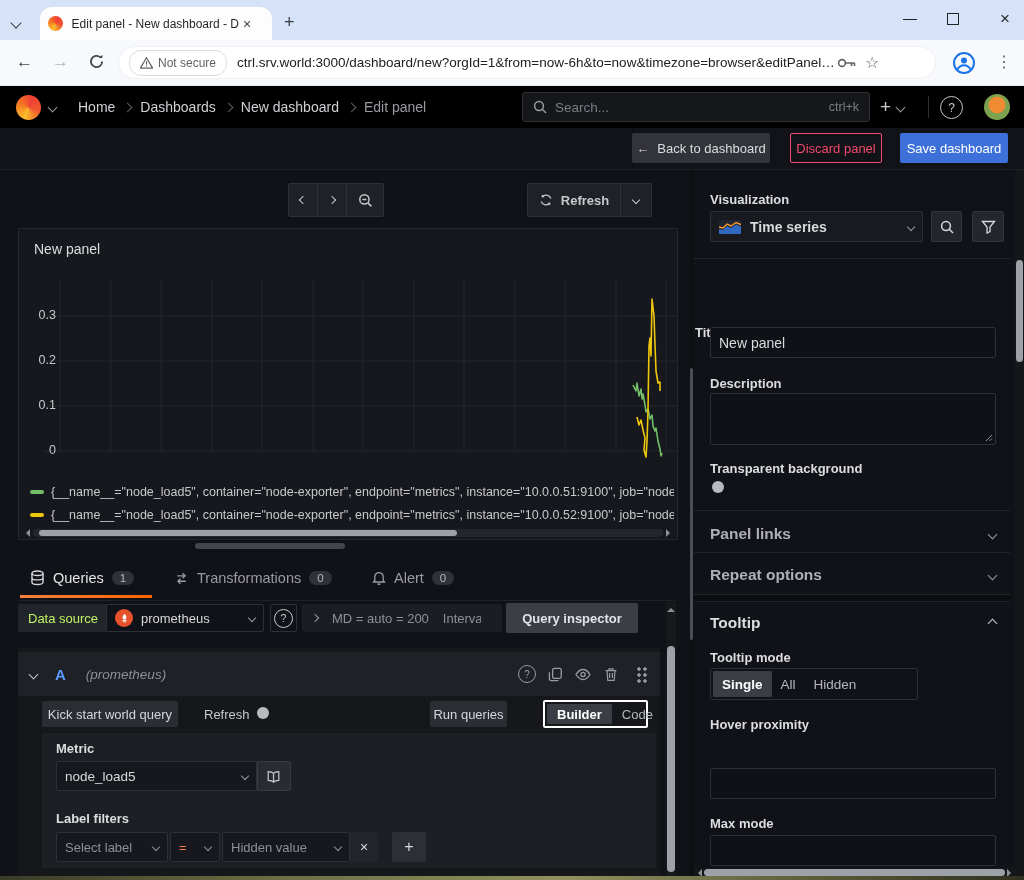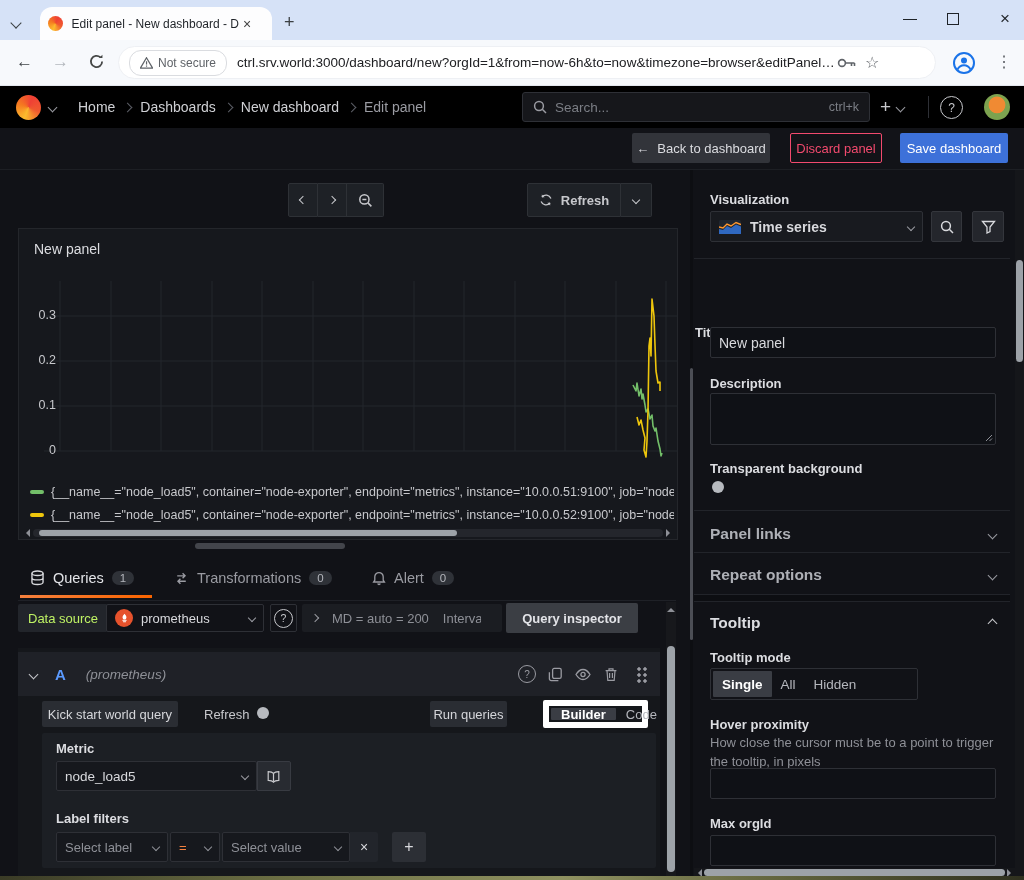--- a/index.html
+++ b/index.html
@@ -326,21 +326,21 @@
       <svg width="14" height="15" viewBox="0 0 14 15">
           <path d="M1.6 3.6h10.8M5 3.6V1.8h4v1.8M3 3.6l.8 9.8h6.4l.8-9.8M5.6 6v5M8.4 6v5" fill="none" stroke="#9a9ba2" stroke-width="1.2"></path>
         </svg>
     </span>
     <span class="grip" style="margin-left:14px;"></span>
   </div>
   <div class="a btn" style="left:42px;top:701px;width:136px;height:26px;background:#2a2d33;color:#d5d6da;">Kick start world query</div>
   <span class="a" style="left:204px;top:707px;font-size:13px;color:#c7c8cc;">Refresh</span>
   <span class="a toggle" style="left:255px;top:705px;"></span>
   <div class="a btn" style="left:430px;top:701px;width:77px;height:26px;background:#2a2d33;color:#d5d6da;">Run queries</div>
-  <div class="a row" style="left:543px;top:700px;width:105px;height:28px;border:6px solid #ffffff;border-radius:2px;padding:2px;">
+  <div class="a row" style="left:543px;top:700px;width:105px;height:28px;border:2px solid #ffffff;border-radius:2px;padding:2px;">
     <span class="radioseg sel" style="padding:0 10px;font-size:13px;">Builder</span>
     <span class="radioseg" style="padding:0 10px;font-size:13px;">Code</span>
   </div>
 
   
   <div class="a" style="left:42px;top:733px;width:614px;height:135px;background:#1c1f24;border-radius:2px;"></div>
   <span class="a flabel" style="left:56px;top:741px;">Metric</span>
   <div class="a select" style="left:56px;top:761px;width:201px;height:30px;background:#16181d;">
     <span style="flex:1;font-size:13.5px;">node_load5</span>
     <span class="chev down" style="width:5px;height:5px;color:#9a9ba2;"></span>
@@ -354,21 +354,21 @@
   <span class="a flabel" style="left:56px;top:811px;">Label filters</span>
   <div class="a select" style="left:56px;top:832px;width:112px;height:30px;background:#16181d;color:#8e9097;">
     <span style="flex:1;">Select label</span>
       <span class="chev down" style="width:5px;height:5px;"></span>
   </div>
   <div class="a select" style="left:170px;top:832px;width:50px;height:30px;background:#16181d;">
     <span style="color:#f5803e;flex:1;">=</span>
       <span class="chev down" style="width:5px;height:5px;color:#8e9097;"></span>
   </div>
   <div class="a select" style="left:222px;top:832px;width:128px;height:30px;background:#16181d;color:#8e9097;">
-    <span style="flex:1;">Select value</span>
+    <span style="flex:1;">Hidden value</span>
       <span class="chev down" style="width:5px;height:5px;"></span>
   </div>
   <div class="a" style="left:350px;top:832px;width:28px;height:30px;background:#22252b;display:flex;align-items:center;justify-content:center;color:#d8d9dd;font-size:14px;border-radius:0 2px 2px 0;">×</div>
   <div class="a" style="left:392px;top:832px;width:34px;height:30px;background:#2c2f35;border-radius:2px;display:flex;align-items:center;justify-content:center;color:#d8d9dd;font-size:16px;">+</div>
 
   
   <div class="a" style="left:690px;top:170px;width:3px;height:706px;background:#0d0e12;">
     <div style="position:absolute;left:0;top:198px;width:3px;height:272px;background:#4c4e55;border-radius:2px;"></div>
   </div>
 
@@ -423,23 +423,22 @@
     <span class="h2" style="flex:1;">Tooltip</span>
     <span class="chev up" style="color:#c7c8cc;"></span>
   </div>
   <span class="a flabel" style="left:710px;top:650px;">Tooltip mode</span>
   <div class="a row" style="left:710px;top:668px;width:208px;height:32px;border:1px solid #2e3036;border-radius:2px;padding:2px;">
     <span class="radioseg sel">Single</span>
     <span class="radioseg">All</span>
     <span class="radioseg">Hidden</span>
   </div>
   <span class="a flabel" style="left:710px;top:717px;">Hover proximity</span>
-  <div class="a" style="left:710px;top:734px;width:286px;font-size:13px;line-height:1.45;color:#8e9097;">How close the cursor must be to a point to trigger the tooltip, in pixels</div>
   <div class="a ginput" style="left:710px;top:768px;width:286px;height:31px;"></div>
-  <span class="a flabel" style="left:710px;top:816px;">Max orgId</span>
+  <span class="a flabel" style="left:710px;top:816px;">Max mode</span>
   <div class="a ginput" style="left:710px;top:835px;width:286px;height:31px;"></div>
 
   
   <div class="a" style="left:1015px;top:170px;width:9px;height:706px;background:#15161a;">
     <div class="scroll-thumb" style="position:absolute;left:1px;top:90px;width:7px;height:102px;"></div>
   </div>
   <div class="a row" style="left:694px;top:868px;width:321px;height:9px;background:#15161a;">
     <span style="width:0;height:0;border:4px solid transparent;border-right-color:#8e9097;"></span>
     <div class="scroll-thumb" style="flex:1;height:7px;margin:0 2px;"></div>
     <span style="width:0;height:0;border:4px solid transparent;border-left-color:#8e9097;"></span>

